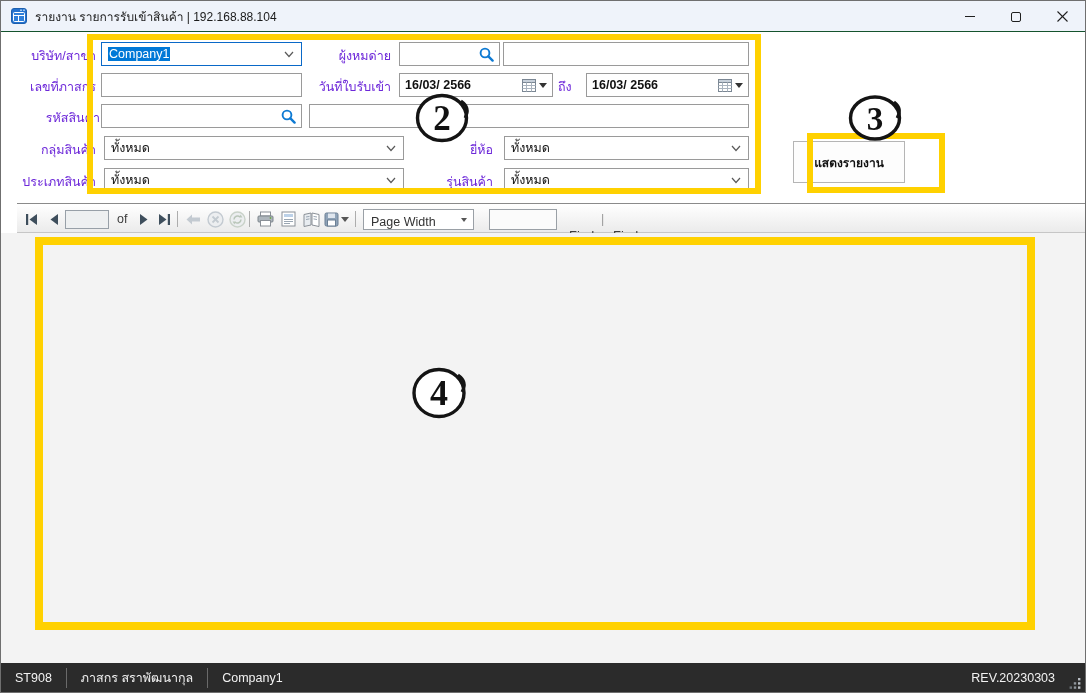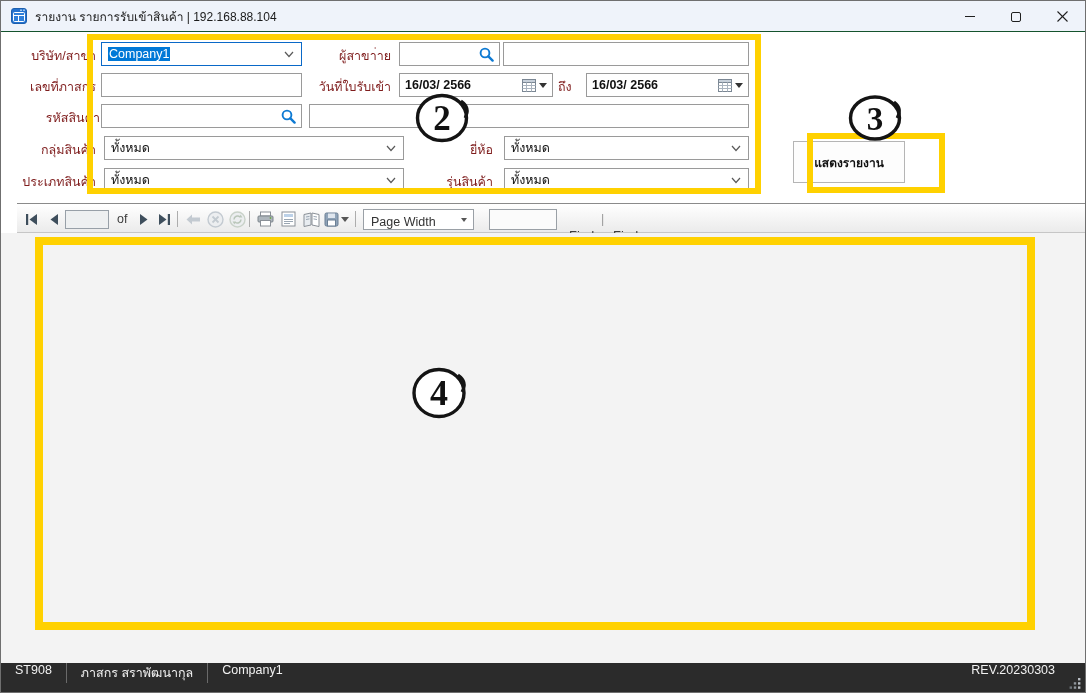--- a/index.html
+++ b/index.html
@@ -10,21 +10,21 @@
   .titlebar{position:absolute;left:0;top:0;width:100%;height:31px;background:#eff3fa;display:flex;align-items:center;border-bottom:1px solid #14532d;}
   .app-icon{margin-left:10px;flex:0 0 auto;display:flex;}
   .title-text{margin-left:8px;font-size:12px;color:#1b1b1b;white-space:nowrap;}
   .win-controls{position:absolute;right:0;top:0;height:31px;display:flex;}
   .win-btn{width:46px;height:31px;display:flex;align-items:center;justify-content:center;background:transparent;border:0;padding:0;}
   .glyph-min{width:10px;height:1px;background:#1f1f1f;display:block;}
   .glyph-max{width:10px;height:10px;border:1px solid #1f1f1f;border-radius:2px;display:block;}
 
   
   .form-area{position:absolute;left:0;top:31px;width:100%;height:171px;background:#fff;}
-  .fld-label{position:absolute;font-size:12.5px;color:#7f1d1d;text-align:right;white-space:nowrap;}
+  .fld-label{position:absolute;font-size:12.5px;color:#6d28d9;text-align:right;white-space:nowrap;}
   .tbox{position:absolute;height:24px;border:1px solid #9a9a9a;background:#fff;font-size:12.5px;color:#111;padding:2px 5px;font-family:"Liberation Sans",sans-serif;}
   input.tbox{outline:none;}
   .iconbox{position:absolute;height:24px;border:1px solid #9a9a9a;background:#fff;display:flex;align-items:center;}
   .iconbox input{border:0;outline:none;flex:1;min-width:0;font-size:12.5px;padding:2px 4px;background:transparent;}
   .icon-right{flex:0 0 auto;display:flex;align-items:center;margin-right:5px;}
   .combo{position:absolute;height:24px;border:1px solid #9a9a9a;background:#fff;display:flex;align-items:center;padding:0 22px 0 6px;font-size:12.5px;color:#111;cursor:default;}
   .combo .chev{position:absolute;right:7px;top:8px;}
   .combo-focus{border:1px solid #0a69c8;}
   .sel-text{background:#0078d7;color:#fff;padding:0 1px;}
   .datefield{position:absolute;height:24px;border:1px solid #9a9a9a;background:#fff;display:flex;align-items:center;padding:0 5px;font-size:12.5px;color:#111;font-weight:bold;}
@@ -41,21 +41,21 @@
   .pagebox{position:absolute;left:48px;top:6px;width:44px;height:19px;border:1px solid #98a0a8;background:#eef0f1;font-size:12px;padding:1px 4px;}
   .zoomcombo{position:absolute;left:346px;top:5px;width:111px;height:21px;border:1px solid #9aa0a6;background:#fff;display:flex;align-items:flex-end;padding:0 18px 0 7px;font-size:12.5px;color:#333;}
   .zoomcombo .zcaret{position:absolute;right:6px;top:8px;width:0;height:0;border-left:3.5px solid transparent;border-right:3.5px solid transparent;border-top:4px solid #555;}
   .findbox{position:absolute;left:472px;top:5px;width:68px;height:21px;border:1px solid #9aa0a6;background:#fbfbfb;font-size:12px;padding:1px 4px;outline:none;}
   .tb-link{position:absolute;top:24px;font-size:13px;color:#3c3c3c;background:transparent;border:0;padding:0;font-family:"Liberation Sans",sans-serif;}
 
   
   .report-area{position:absolute;left:0;top:232px;width:100%;height:430px;background:#f3f3f3;}
 
   
-  .statusbar{position:absolute;left:0;top:662px;width:100%;height:30px;background:#2b2b2b;display:flex;color:#f2f2f2;font-size:12.5px;}
+  .statusbar{position:absolute;left:0;top:662px;width:100%;height:30px;background:#2b2b2b;display:flex;align-items:center;color:#f2f2f2;font-size:12.5px;}
   .sb-item{padding:0 14px;white-space:nowrap;}
   .sb-sep{width:1px;height:20px;background:#6a6a6a;flex:0 0 auto;}
   .sb-rev{margin-left:auto;padding-right:30px;}
   .grip{position:absolute;right:3px;bottom:3px;}
 
   
   .ann{position:absolute;pointer-events:none;}
   .ann-rect{border:6px solid #ffd100;background:transparent;}
   .ann-rect-thick{border:8px solid #ffd100;background:transparent;}
   .ann-num{font-family:"Liberation Serif",serif;font-weight:bold;}
@@ -96,21 +96,21 @@
   <div class="form-area">
 
     <span class="fld-label" style="left:0;width:95px;top:14px;">บริษัท/สาขา</span>
     <div class="combo combo-focus" style="left:100px;top:10px;width:201px;">
       <span class="sel-text">Company1</span>
       <svg class="chev" width="10" height="7" viewBox="0 0 10 7">
           <polyline points="1,1 5,5.5 9,1" fill="none" stroke="#5a5a5a" stroke-width="1.2"></polyline>
         </svg>
     </div>
 
-    <span class="fld-label" style="left:255px;width:135px;top:14px;">ผู้สาขา่าย</span>
+    <span class="fld-label" style="left:255px;width:135px;top:14px;">ผู้งหมด่าย</span>
     <div class="iconbox" style="left:398px;top:10px;width:101px;">
       <input value="" style="">
       <span class="icon-right">
         <svg width="15" height="15" viewBox="0 0 15 15">
             <circle cx="6" cy="6" r="4.4" fill="none" stroke="#0e7ad3" stroke-width="1.9"></circle>
             <line x1="9.4" y1="9.4" x2="13.6" y2="13.6" stroke="#0e7ad3" stroke-width="2.4" stroke-linecap="round"></line>
           </svg>
       </span>
     </div>
     <input class="tbox" style="left: 502px; top: 10px; width: 246px;" value="">

